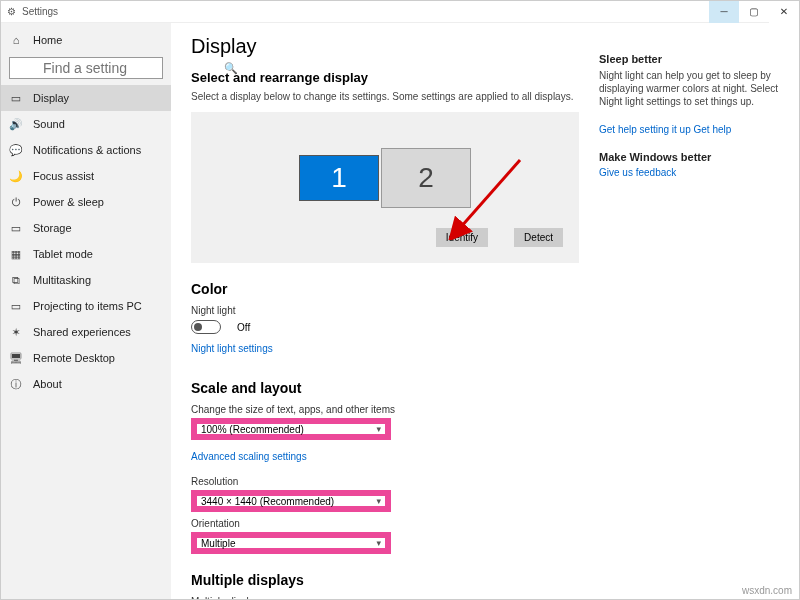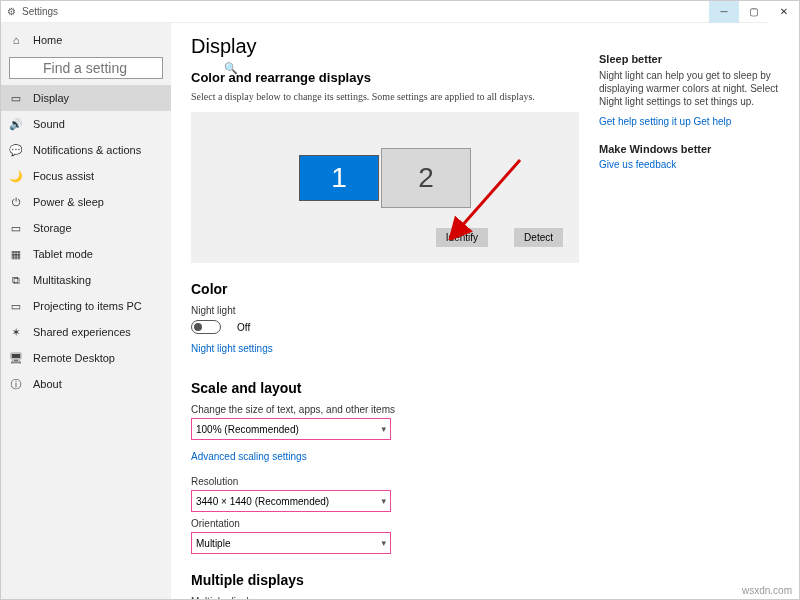--- a/index.html
+++ b/index.html
@@ -16,40 +16,40 @@
 .side-row .icon { width: 14px; display: flex; justify-content: center; color: #444; font-size: 11px; }
 .side-row.selected { background: #d8d8d8; }
 .side-category { font-size: 10px; font-weight: 600; padding: 8px 10px 4px; color: #333; }
 .search { margin: 4px 8px 6px; display: flex; align-items: center; border: 1px solid #999; background: #fff; height: 22px; padding: 0 4px; }
 .search input { border: none; outline: none; flex: 1; font-size: 14px; background: transparent; margin-left: 29px; }
 .search .icon { font-size: 11px; color: #555; }
 .main { flex: 1; display: flex; overflow: auto; }
 .content { flex: 1; padding: 12px 20px 10px 20px; overflow-y: auto; }
 .aside { width: 200px; padding: 30px 14px 10px 0; font-size: 10px; color: #444; }
 .aside h4 { font-size: 11px; font-weight: 600; margin-bottom: 4px; color: #222; }
-.aside p { margin-bottom: 8px; line-height: 1.3; }
+.aside p { margin-bottom: 16px; line-height: 1.3; }
 .aside a { color: #0066cc; font-size: 10px; display: inline-block; margin-bottom: 16px; }
 h1 { font-size: 20px; font-weight: 300; margin-bottom: 10px; }
 h2 { font-size: 13px; font-weight: 600; margin: 12px 0 6px; }
 h3 { font-size: 14px; font-weight: 600; margin: 18px 0 8px; }
-.desc { font-size: 10px; color: #444; margin-bottom: 10px; font-family: Liberation Serif, serif; }
+.desc { font-size: 10px; color: #444; margin-bottom: 10px; }
 .arrange { background: #f0f0f0; padding: 16px; margin-bottom: 6px; position: relative; }
 .monitors { display: flex; justify-content: center; align-items: center; height: 100px; }
 .mon { display: flex; align-items: center; justify-content: center; font-size: 28px; font-weight: 300; border: 1px solid #999; }
 .mon1 { width: 80px; height: 46px; background: #0078d7; color: #fff; border-color: #555; }
 .mon2 { width: 90px; height: 60px; background: #d8d8d8; color: #444; margin-left: 2px; }
 .arrange-btns { display: flex; justify-content: flex-end; gap: 26px; }
 .btn2 { background: #ccc; border: none; font-size: 10px; padding: 4px 10px; cursor: pointer; }
 .label { font-size: 10px; color: #333; margin: 6px 0 3px; }
 .toggle { display: flex; align-items: center; gap: 16px; margin: 4px 0; }
 .toggle .switch { width: 30px; height: 14px; border: 1px solid #555; border-radius: 8px; position: relative; }
 .toggle .knob { width: 8px; height: 8px; background: #555; border-radius: 50%; position: absolute; top: 2px; left: 2px; }
 .toggle span { font-size: 10px; }
 .link { color: #0066cc; font-size: 10px; display: inline-block; margin: 4px 0 8px; }
-.sel { width: 200px; height: 22px; border: 1px solid #ec4899; font-size: 10px; padding: 0 4px; background: #fff; display: flex; align-items: center; justify-content: space-between; margin-bottom: 6px; }
+.sel { width: 200px; height: 22px; border: 6px solid #ec4899; font-size: 10px; padding: 0 4px; background: #fff; display: flex; align-items: center; justify-content: space-between; margin-bottom: 6px; }
 .sel .chev { font-size: 9px; color: #555; }
 .watermark { position: absolute; bottom: 4px; right: 8px; font-size: 10px; color: #999; }
 svg.arrow-svg { position: absolute; top: 150px; left: 410px; width: 120px; height: 90px; pointer-events: none; }
 </style>
 </head>
 <body>
 
 <div class="window">
   <div class="titlebar">
     <div class="left">
@@ -120,21 +120,21 @@
       </div>
       <div class="side-row">
         <span class="icon">ⓘ</span>
         <span>About</span>
       </div>
     </div>
 
     <div class="main">
       <div class="content">
         <h1>Display</h1>
-        <h2>Color and rearrange displays</h2>
+        <h2>Select and rearrange display</h2>
         <div class="desc">Select a display below to change its settings. Some settings are applied to all displays.</div>
 
         <div class="arrange">
           <div class="monitors">
             <div class="mon mon1">1</div>
             <div class="mon mon2">2</div>
           </div>
           <div class="arrange-btns">
             <button class="btn2">Identify</button>
             <button class="btn2">Detect</button>

